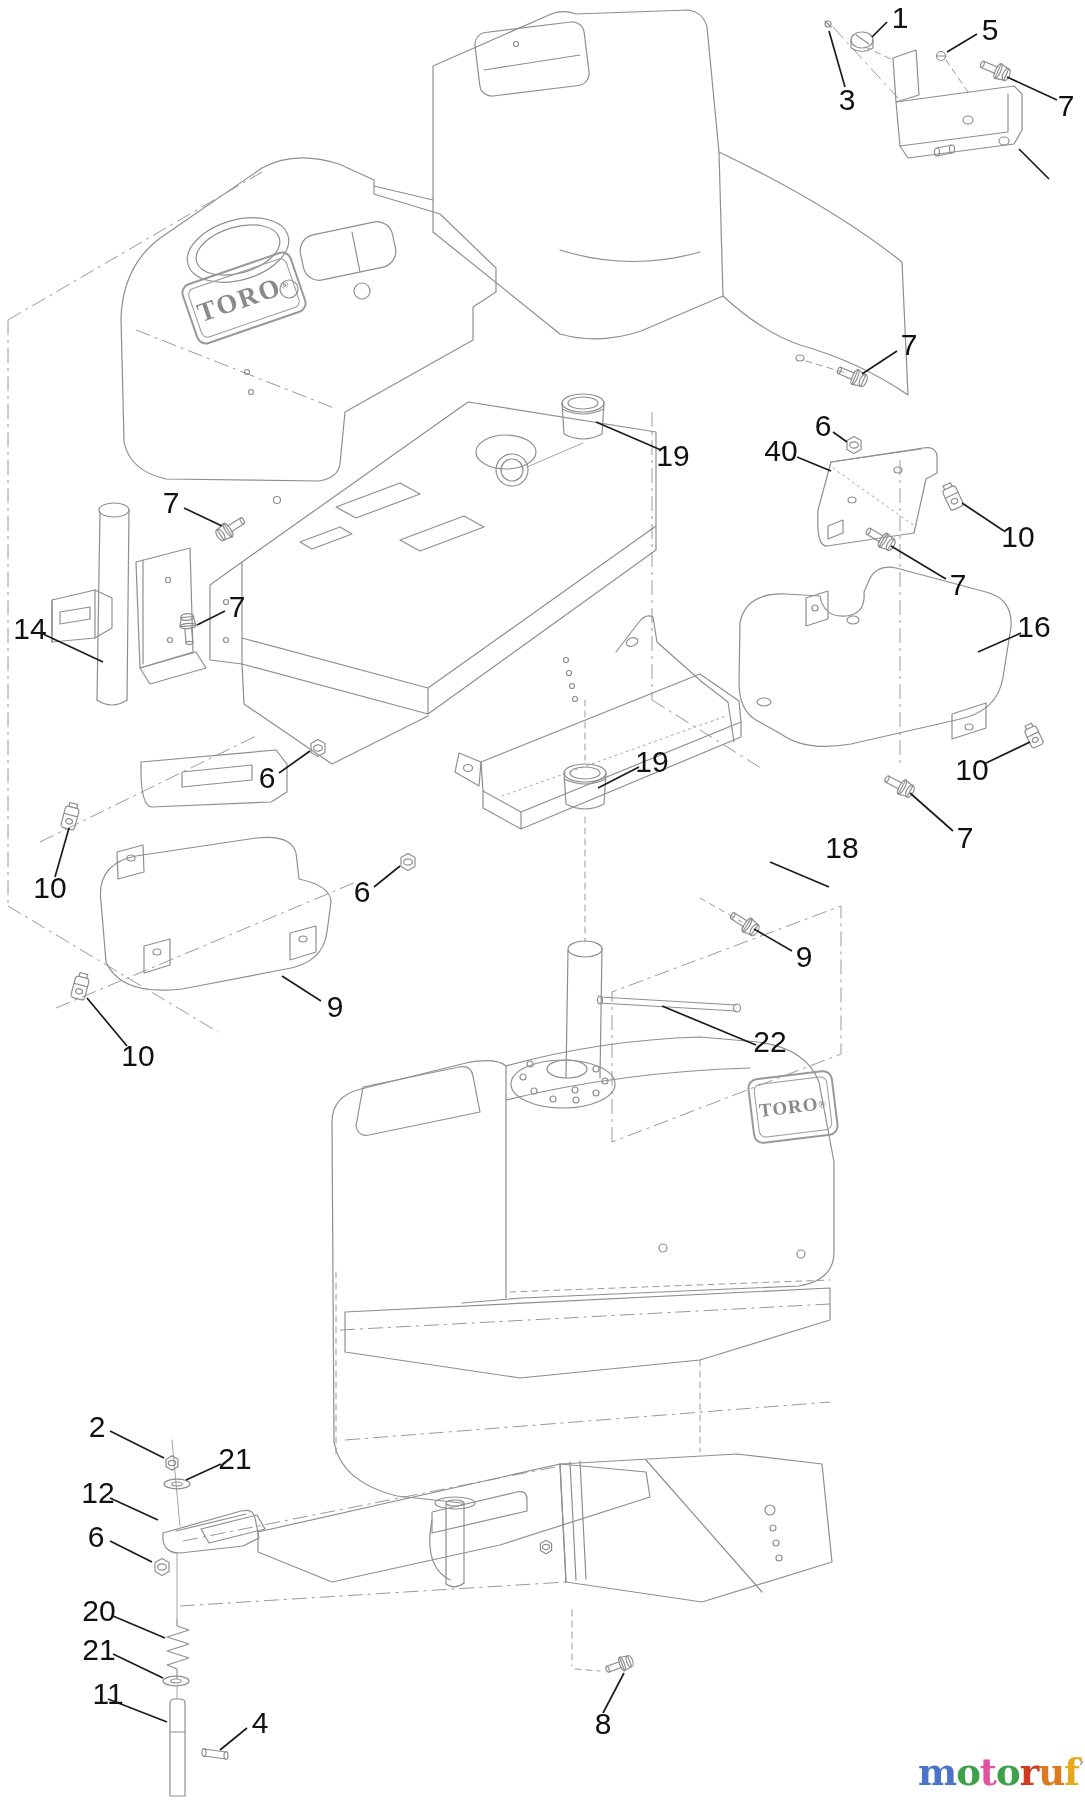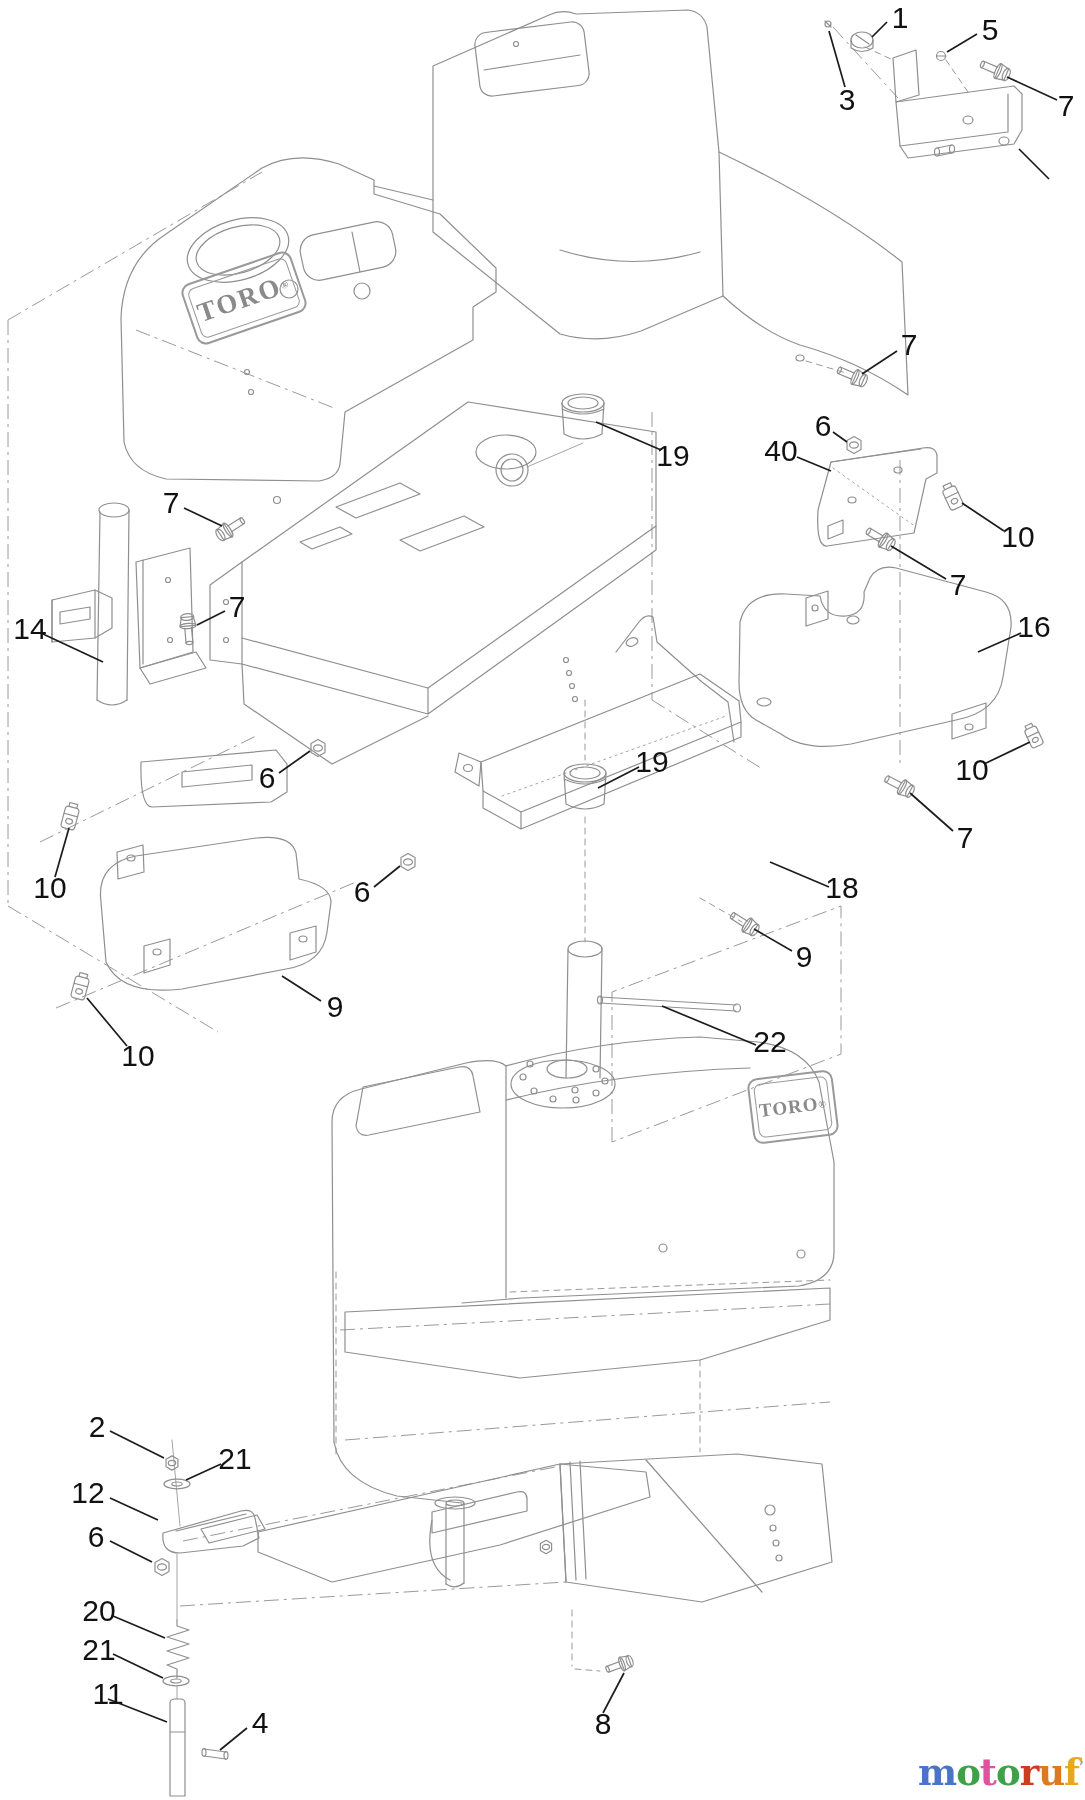--- a/index.html
+++ b/index.html
@@ -373,26 +373,26 @@
 <div class="callout" style="left:965px;top:838px">7</div>
 <div class="callout" style="left:171px;top:503px">7</div>
 <div class="callout" style="left:30px;top:629px">14</div>
 <div class="callout" style="left:237px;top:607px">7</div>
 <div class="callout" style="left:267px;top:778px">6</div>
 <div class="callout" style="left:50px;top:888px">10</div>
 <div class="callout" style="left:362px;top:892px">6</div>
 <div class="callout" style="left:335px;top:1007px">9</div>
 <div class="callout" style="left:138px;top:1056px">10</div>
 <div class="callout" style="left:652px;top:762px">19</div>
-<div class="callout" style="left:842px;top:888px">18</div>
+<div class="callout" style="left:842px;top:848px">18</div>
 <div class="callout" style="left:804px;top:957px">9</div>
 <div class="callout" style="left:770px;top:1042px">22</div>
 <div class="callout" style="left:97px;top:1427px">2</div>
 <div class="callout" style="left:235px;top:1459px">21</div>
-<div class="callout" style="left:88px;top:1493px">12</div>
+<div class="callout" style="left:98px;top:1493px">12</div>
 <div class="callout" style="left:96px;top:1537px">6</div>
 <div class="callout" style="left:99px;top:1611px">20</div>
 <div class="callout" style="left:99px;top:1650px">21</div>
 <div class="callout" style="left:108px;top:1694px">11</div>
 <div class="callout" style="left:260px;top:1723px">4</div>
 <div class="callout" style="left:603px;top:1724px">8</div>
 
 <div class="watermark">
   <span style="color: rgb(74, 116, 201);">m</span><span style="color: rgb(63, 160, 74);">o</span><span style="color: rgb(224, 81, 158);">t</span><span style="color: rgb(63, 160, 74);">o</span><span style="color: rgb(204, 59, 34);">r</span><span style="color: rgb(221, 122, 31);">u</span><span style="color: rgb(232, 168, 30);">f</span><span class="tick" style="color: rgb(154, 154, 154);">’</span><span class="suffix" style="color: rgb(85, 85, 85);">.de</span>
 </div>

